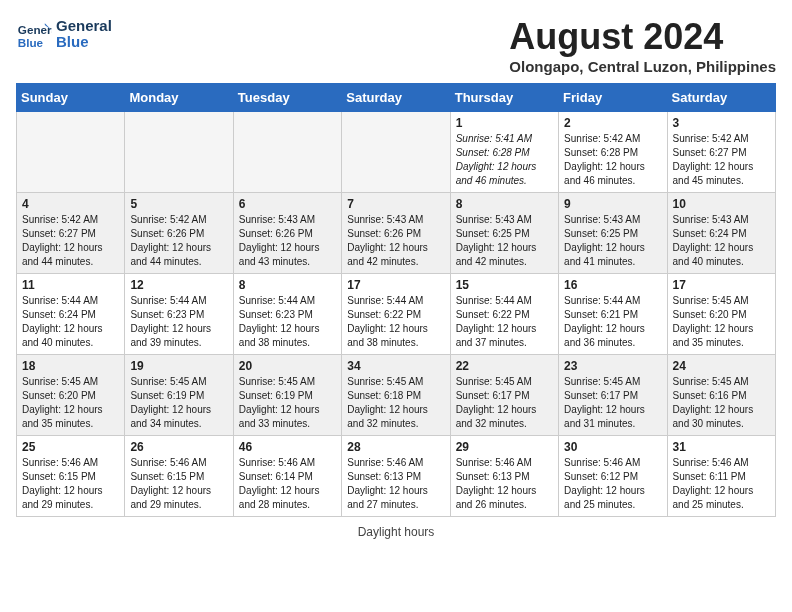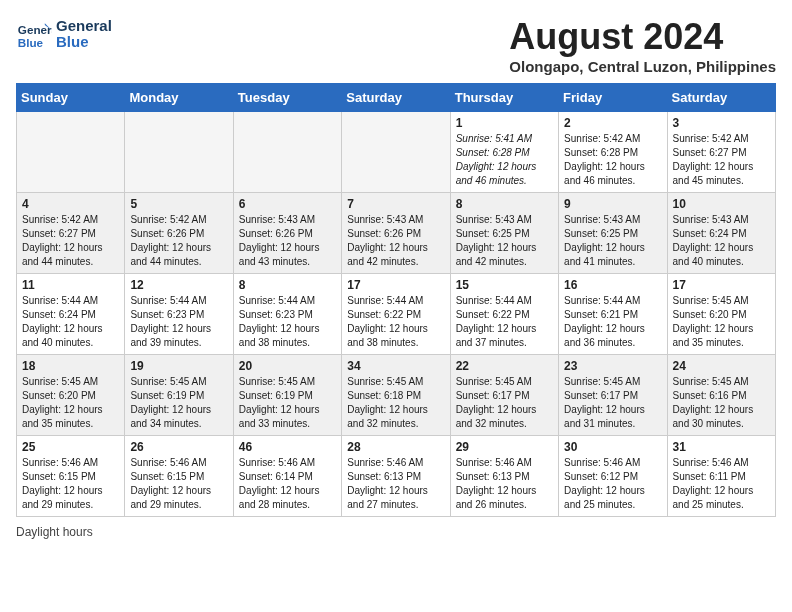--- a/index.html
+++ b/index.html
@@ -74,21 +74,21 @@
     }
     .day-info {
       font-size: 10px;
       line-height: 1.4;
       color: #222;
     }
     .footer-note {
       margin-top: 8px;
       font-size: 12px;
       color: #444;
-      text-align: left;
+      text-align: center;
     }
   </style>
 </head>
 <body>
 
 <div class="header">
   <div class="logo">
     <svg class="logo-icon" viewBox="0 0 40 40" xmlns="http://www.w3.org/2000/svg">
       <text x="2" y="20" font-size="13" font-weight="bold" fill="#1a3a5c">General</text>
       <text x="2" y="34" font-size="13" font-weight="bold" fill="#2a6bbf">Blue</text>

